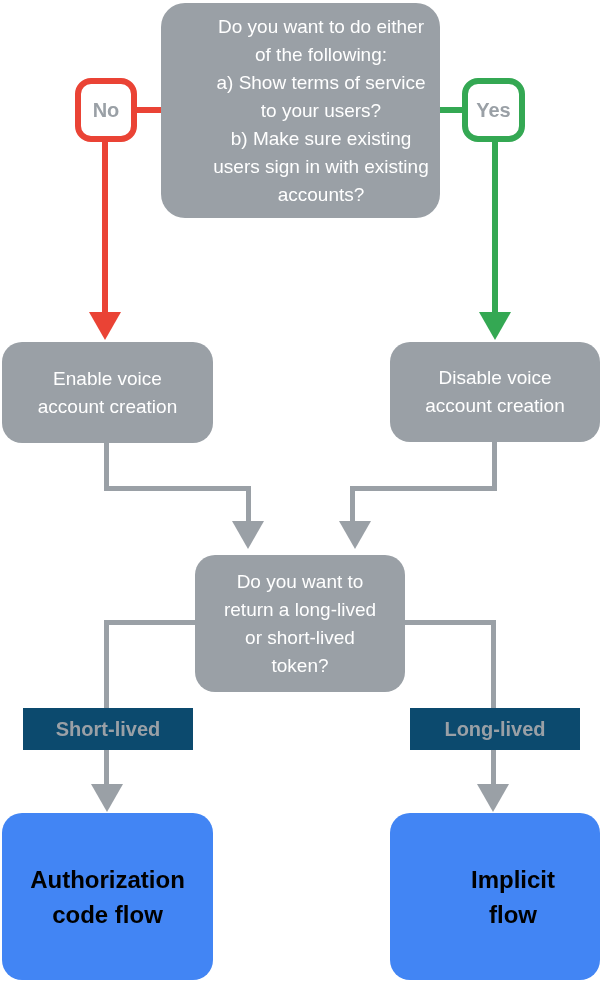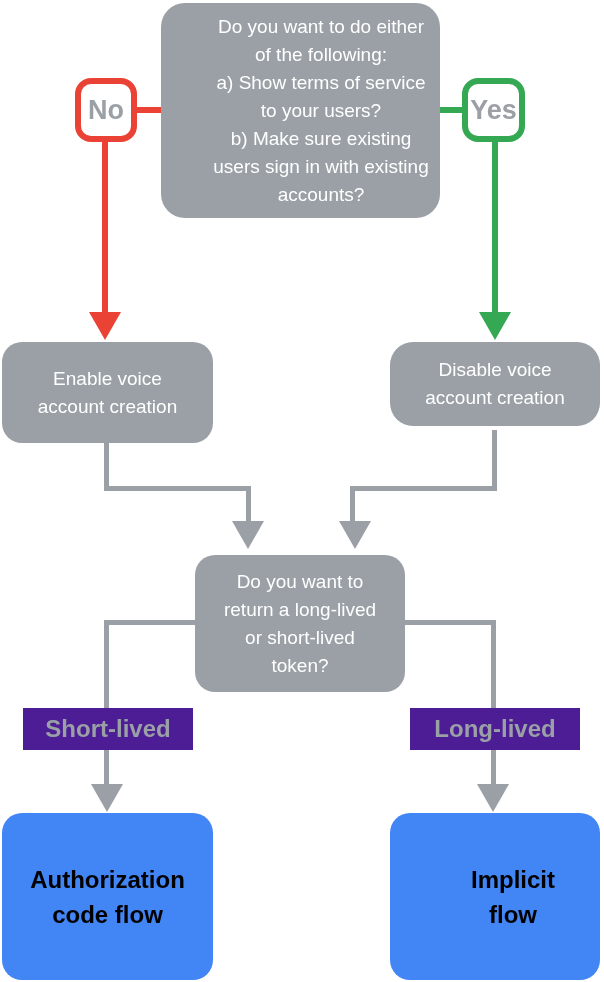--- a/index.html
+++ b/index.html
@@ -39,30 +39,30 @@
   .decision-badge {
     position: absolute;
     background: #ffffff;
     border-style: solid;
     border-width: 6px;
     border-radius: 16px;
     display: flex;
     align-items: center;
     justify-content: center;
     font-weight: 700;
-    font-size: 27px;
+    font-size: 20px;
     color: var(--gray, #9AA0A6);
     box-sizing: border-box;
   }
   .edge-label {
     position: absolute;
-    background: #4c1d95;
+    background: #0c4a6e;
     color: var(--gray, #9AA0A6);
     font-weight: 700;
-    font-size: 24px;
+    font-size: 20px;
     display: flex;
     align-items: center;
     justify-content: center;
     text-align: center;
   }
   .line { position: absolute; }
   .line.red   { background: var(--red, #EA4335); }
   .line.green { background: var(--green, #34A853); }
   .line.gray  { background: var(--gray, #9AA0A6); }
   .arrowhead {
@@ -116,21 +116,21 @@
 users sign in with existing
 accounts?</div>
 
   <div class="decision-badge" style="left:75px; top:78px; width:62px; height:64px; border-color: var(--red, #EA4335);">No</div>
 
   <div class="decision-badge" style="left:462px; top:78px; width:63px; height:64px; border-color: var(--green, #34A853);">Yes</div>
 
   <div class="node gray-node" style="left:2px; top:342px; width:211px; height:101px;">Enable voice
 account creation</div>
 
-  <div class="node gray-node" style="left:390px; top:342px; width:210px; height:84px;border-radius:23px;">Disable voice
+  <div class="node gray-node" style="left:390px; top:342px; width:210px; height:100px;">Disable voice
 account creation</div>
 
   <div class="node gray-node" style="left:195px; top:555px; width:210px; height:137px;">Do you want to
 return a long-lived
 or short-lived
 token?</div>
 
   <div class="edge-label" style="left:23px; top:708px; width:170px; height:42px;">Short-lived</div>
 
   <div class="edge-label" style="left:410px; top:708px; width:170px; height:42px;">Long-lived</div>

